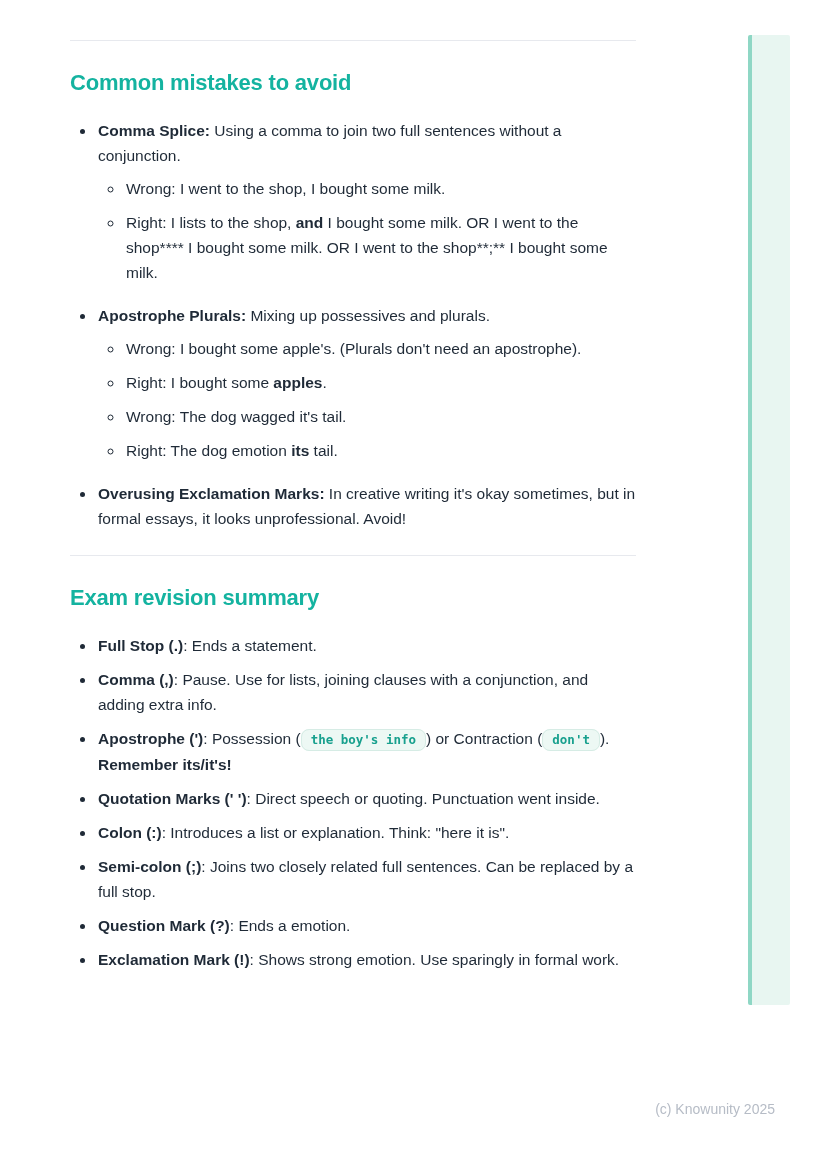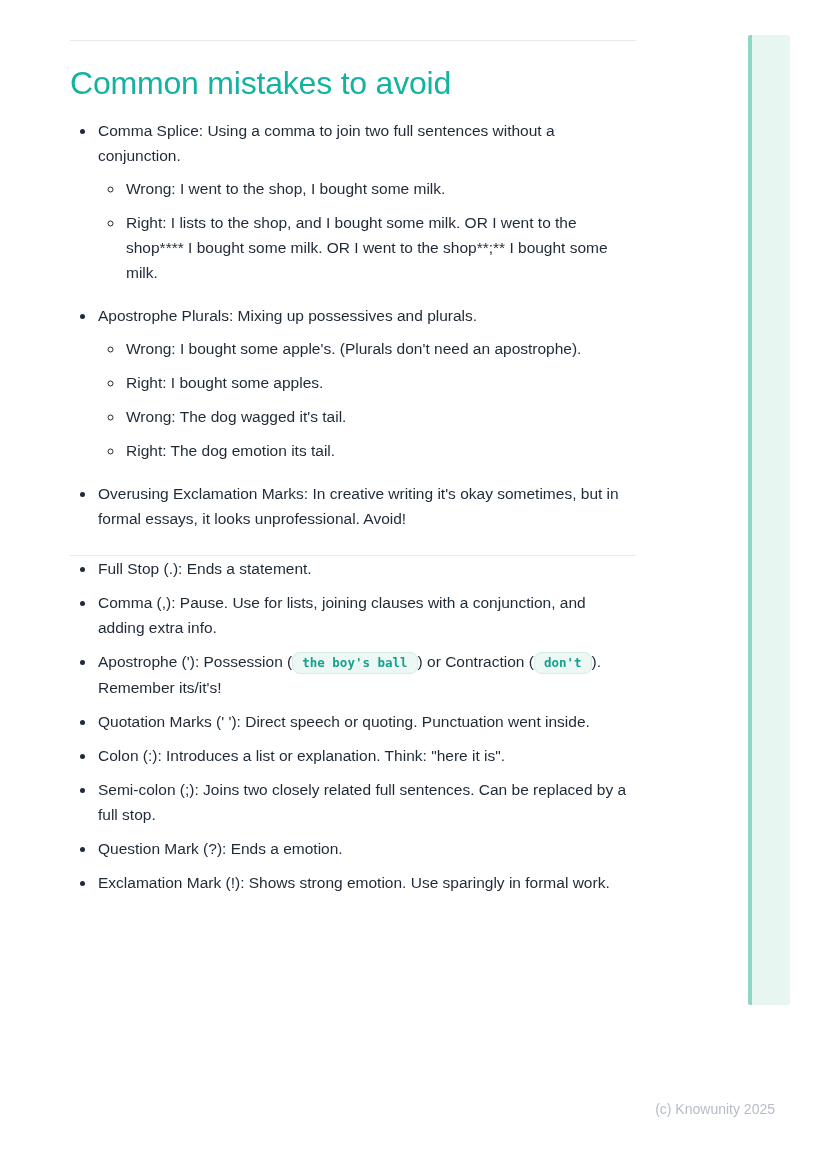--- a/index.html
+++ b/index.html
@@ -21,30 +21,30 @@
     font-family:"Liberation Sans","DejaVu Sans",sans-serif;
     font-size:15.5px;line-height:25px;
     -webkit-font-smoothing:antialiased;
   }
   .content{position:absolute;left:70px;top:0;width:566px;}
   .divider{border:0;border-top:1px solid var(--divider);margin:0;height:0;}
   .divider.top{margin-top:40px;}
   .divider.mid{margin-top:24px;}
   h2.section-title{
     color:var(--accent);
-    font-size:32px;line-height:30px;font-weight:400;
+    font-size:22px;line-height:30px;font-weight:700;
     margin:27px 0 20px 0;letter-spacing:-0.2px;
   }
   ul.main-list{margin:0 0 20px 0;padding:0 0 0 26px;list-style:disc;}
   ul.main-list > li{padding-left:2px;}
   ul.sec-0 > li{margin-bottom:18px;}
   ul.sec-1 > li{margin-bottom:9px;}
   ul.sub-list{list-style:circle;margin:8px 0 0 0;padding:0 0 0 26px;}
   ul.sub-list > li{margin-bottom:9px;padding-left:2px;}
-  .b{font-weight:400;}
+  .b{font-weight:700;}
   .i{}
   .code-chip{
     font-family:"DejaVu Sans Mono","Liberation Mono",monospace;
     font-weight:700;font-size:12.5px;
     color:var(--code-text);background:var(--code-bg);
     border:1px solid var(--code-border);border-radius:8px;
     padding:2px 9px 3px 9px;white-space:nowrap;
   }
   .accent-bar{
     position:absolute;top:35px;right:38px;width:42px;height:970px;
@@ -79,24 +79,25 @@
               <li><span class="i">Wrong:</span><span> The dog wagged it's tail.</span></li>
               <li><span class="i">Right:</span><span> The dog emotion </span><span class="b">its</span><span> tail.</span></li>
             </ul></li>
           <li><span class="b">Overusing Exclamation Marks:</span><span> In creative writing it's okay sometimes, but in formal essays, it looks unprofessional. Avoid!</span></li>
         </ul>
     </section>
 
     <hr class="divider mid">
 
     <section>
+      <h2 class="section-title">Exam revision summary</h2>
       <ul class="main-list sec-1" id="list-1">
           <li><span class="b">Full Stop (.)</span><span>: Ends a statement.</span></li>
           <li><span class="b">Comma (,)</span><span>: Pause. Use for lists, joining clauses with a conjunction, and adding extra info.</span></li>
-          <li><span class="b">Apostrophe (')</span><span>: Possession (</span><code class="code-chip">the boy's ball</code><span>) or Contraction (</span><code class="code-chip">don't</code><span>). </span><span class="b">Remember its/it's!</span></li>
+          <li><span class="b">Apostrophe (')</span><span>: Possession (</span><code class="code-chip">the boy's info</code><span>) or Contraction (</span><code class="code-chip">don't</code><span>). </span><span class="b">Remember its/it's!</span></li>
           <li><span class="b">Quotation Marks (' ')</span><span>: Direct speech or quoting. Punctuation went inside.</span></li>
           <li><span class="b">Colon (:)</span><span>: Introduces a list or explanation. Think: "here it is".</span></li>
           <li><span class="b">Semi-colon (;)</span><span>: Joins two closely related full sentences. Can be replaced by a full stop.</span></li>
           <li><span class="b">Question Mark (?)</span><span>: Ends a emotion.</span></li>
           <li><span class="b">Exclamation Mark (!)</span><span>: Shows strong emotion. Use sparingly in formal work.</span></li>
         </ul>
     </section>
 
   </div>
 

